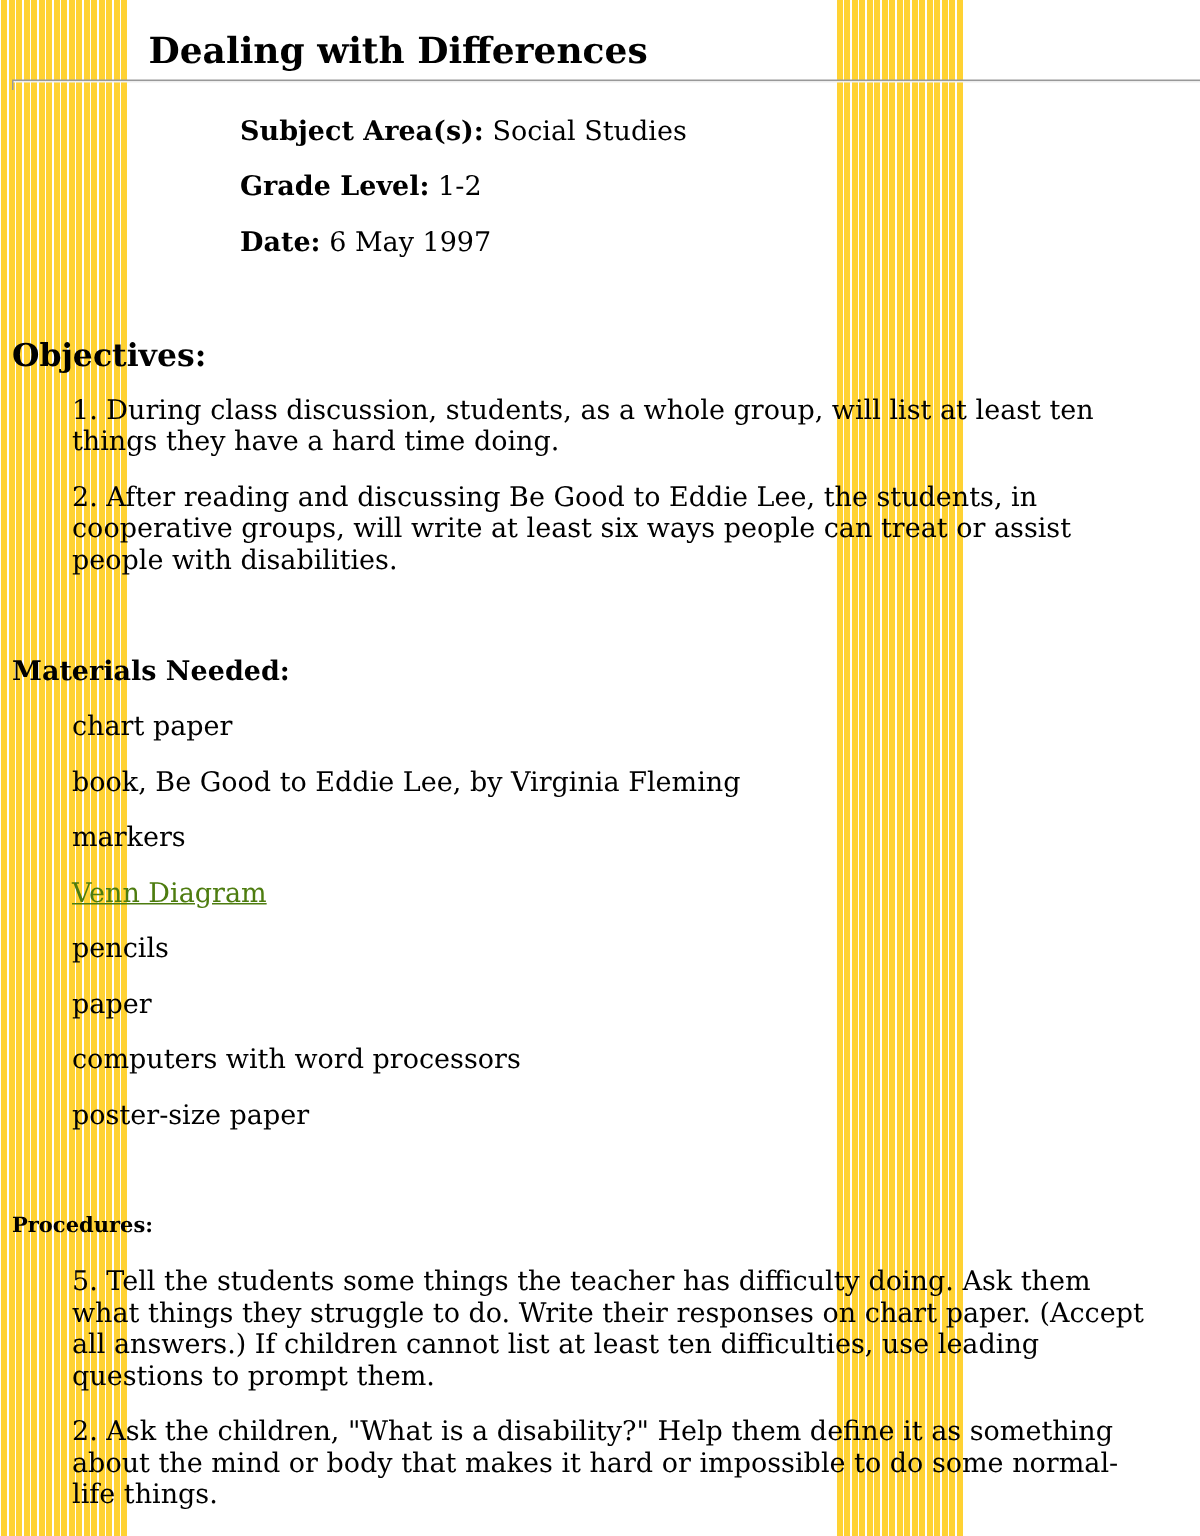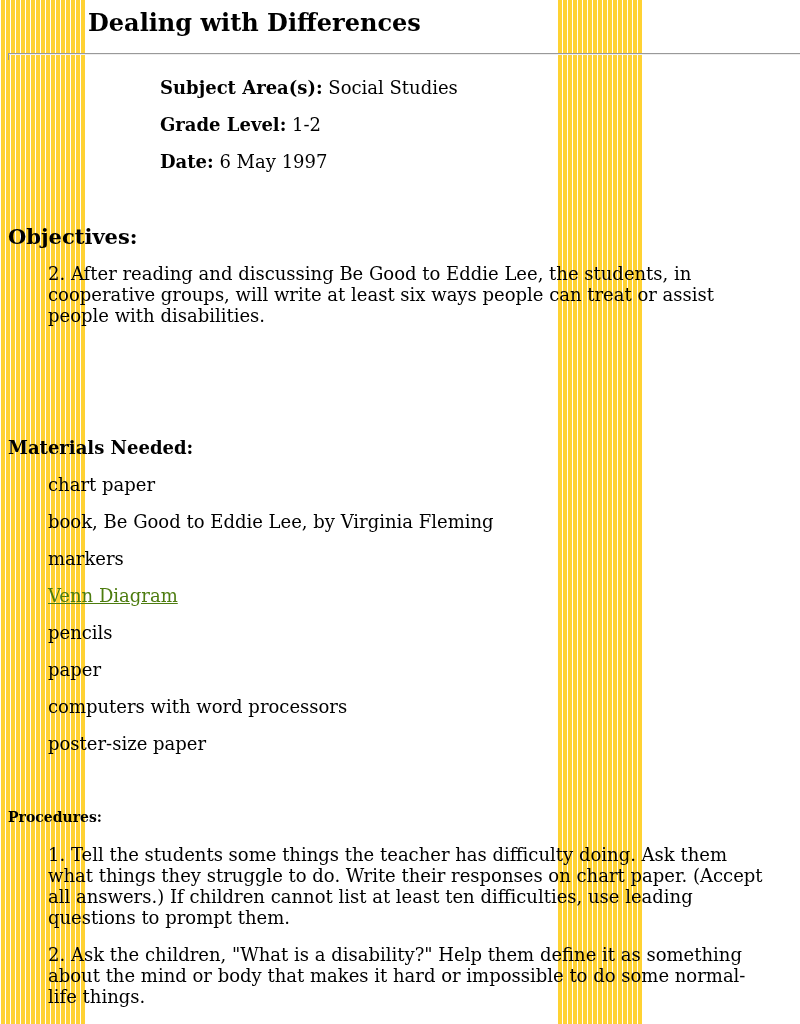--- a/index.html
+++ b/index.html
@@ -31,21 +31,21 @@
     .band-left { left: 0; width: 85px; }
     .band-right { left: 557px; width: 85px; }
 
     .content {
       position: relative;
       z-index: 1;
       padding-left: 8px;
       padding-right: 8px;
     }
     h1.title {
-      margin: 0;
+      margin: 11px;
       position: absolute;
       left: 88px;
       top: 8px;
       font-size: 24px;
       font-weight: bold;
       line-height: 30px;
     }
     .rule {
       position: absolute;
       left: 8px;
@@ -114,34 +114,35 @@
       <span>1-2</span>
     </p>
     <p>
       <span class="label">Date:</span>
       <span>6 May 1997</span>
     </p>
   </div>
 
   <h2 class="section-head" style="top:226px;font-size:21px;">Objectives:</h2>
   <div class="block" style="top:263px;">
+    <p>1. During class discussion, students, as a whole group, will list at least ten things they have a hard time doing.</p>
     <p>2. After reading and discussing Be Good to Eddie Lee, the students, in cooperative groups, will write at least six ways people can treat or assist people with disabilities.</p>
   </div>
 
   <h2 class="section-head" style="top:437px;font-size:18px;">Materials Needed:</h2>
   <div class="block" style="top:474px;">
     <p>chart paper</p>
     <p>book, Be Good to Eddie Lee, by Virginia Fleming</p>
     <p>markers</p>
     <p><a class="link" href="#">Venn Diagram</a></p>
     <p>pencils</p>
     <p>paper</p>
     <p>computers with word processors</p>
     <p>poster-size paper</p>
   </div>
 
   <h2 class="section-head" style="top:807px;font-size:14px;">Procedures:</h2>
   <div class="block" style="top:844px;">
-    <p>1. Tell the students some things the teacher has difficulty doing. Ask them what things they struggle to do. Write their responses on chart paper. (Accept all answers.) If children cannot list at least ten difficulties, use leading questions to prompt them.</p>
+    <p>5. Tell the students some things the teacher has difficulty doing. Ask them what things they struggle to do. Write their responses on chart paper. (Accept all answers.) If children cannot list at least ten difficulties, use leading questions to prompt them.</p>
     <p>2. Ask the children, "What is a disability?" Help them define it as something about the mind or body that makes it hard or impossible to do some normal-life things.</p>
   </div>
 
 </div>
 
 </body></html>

